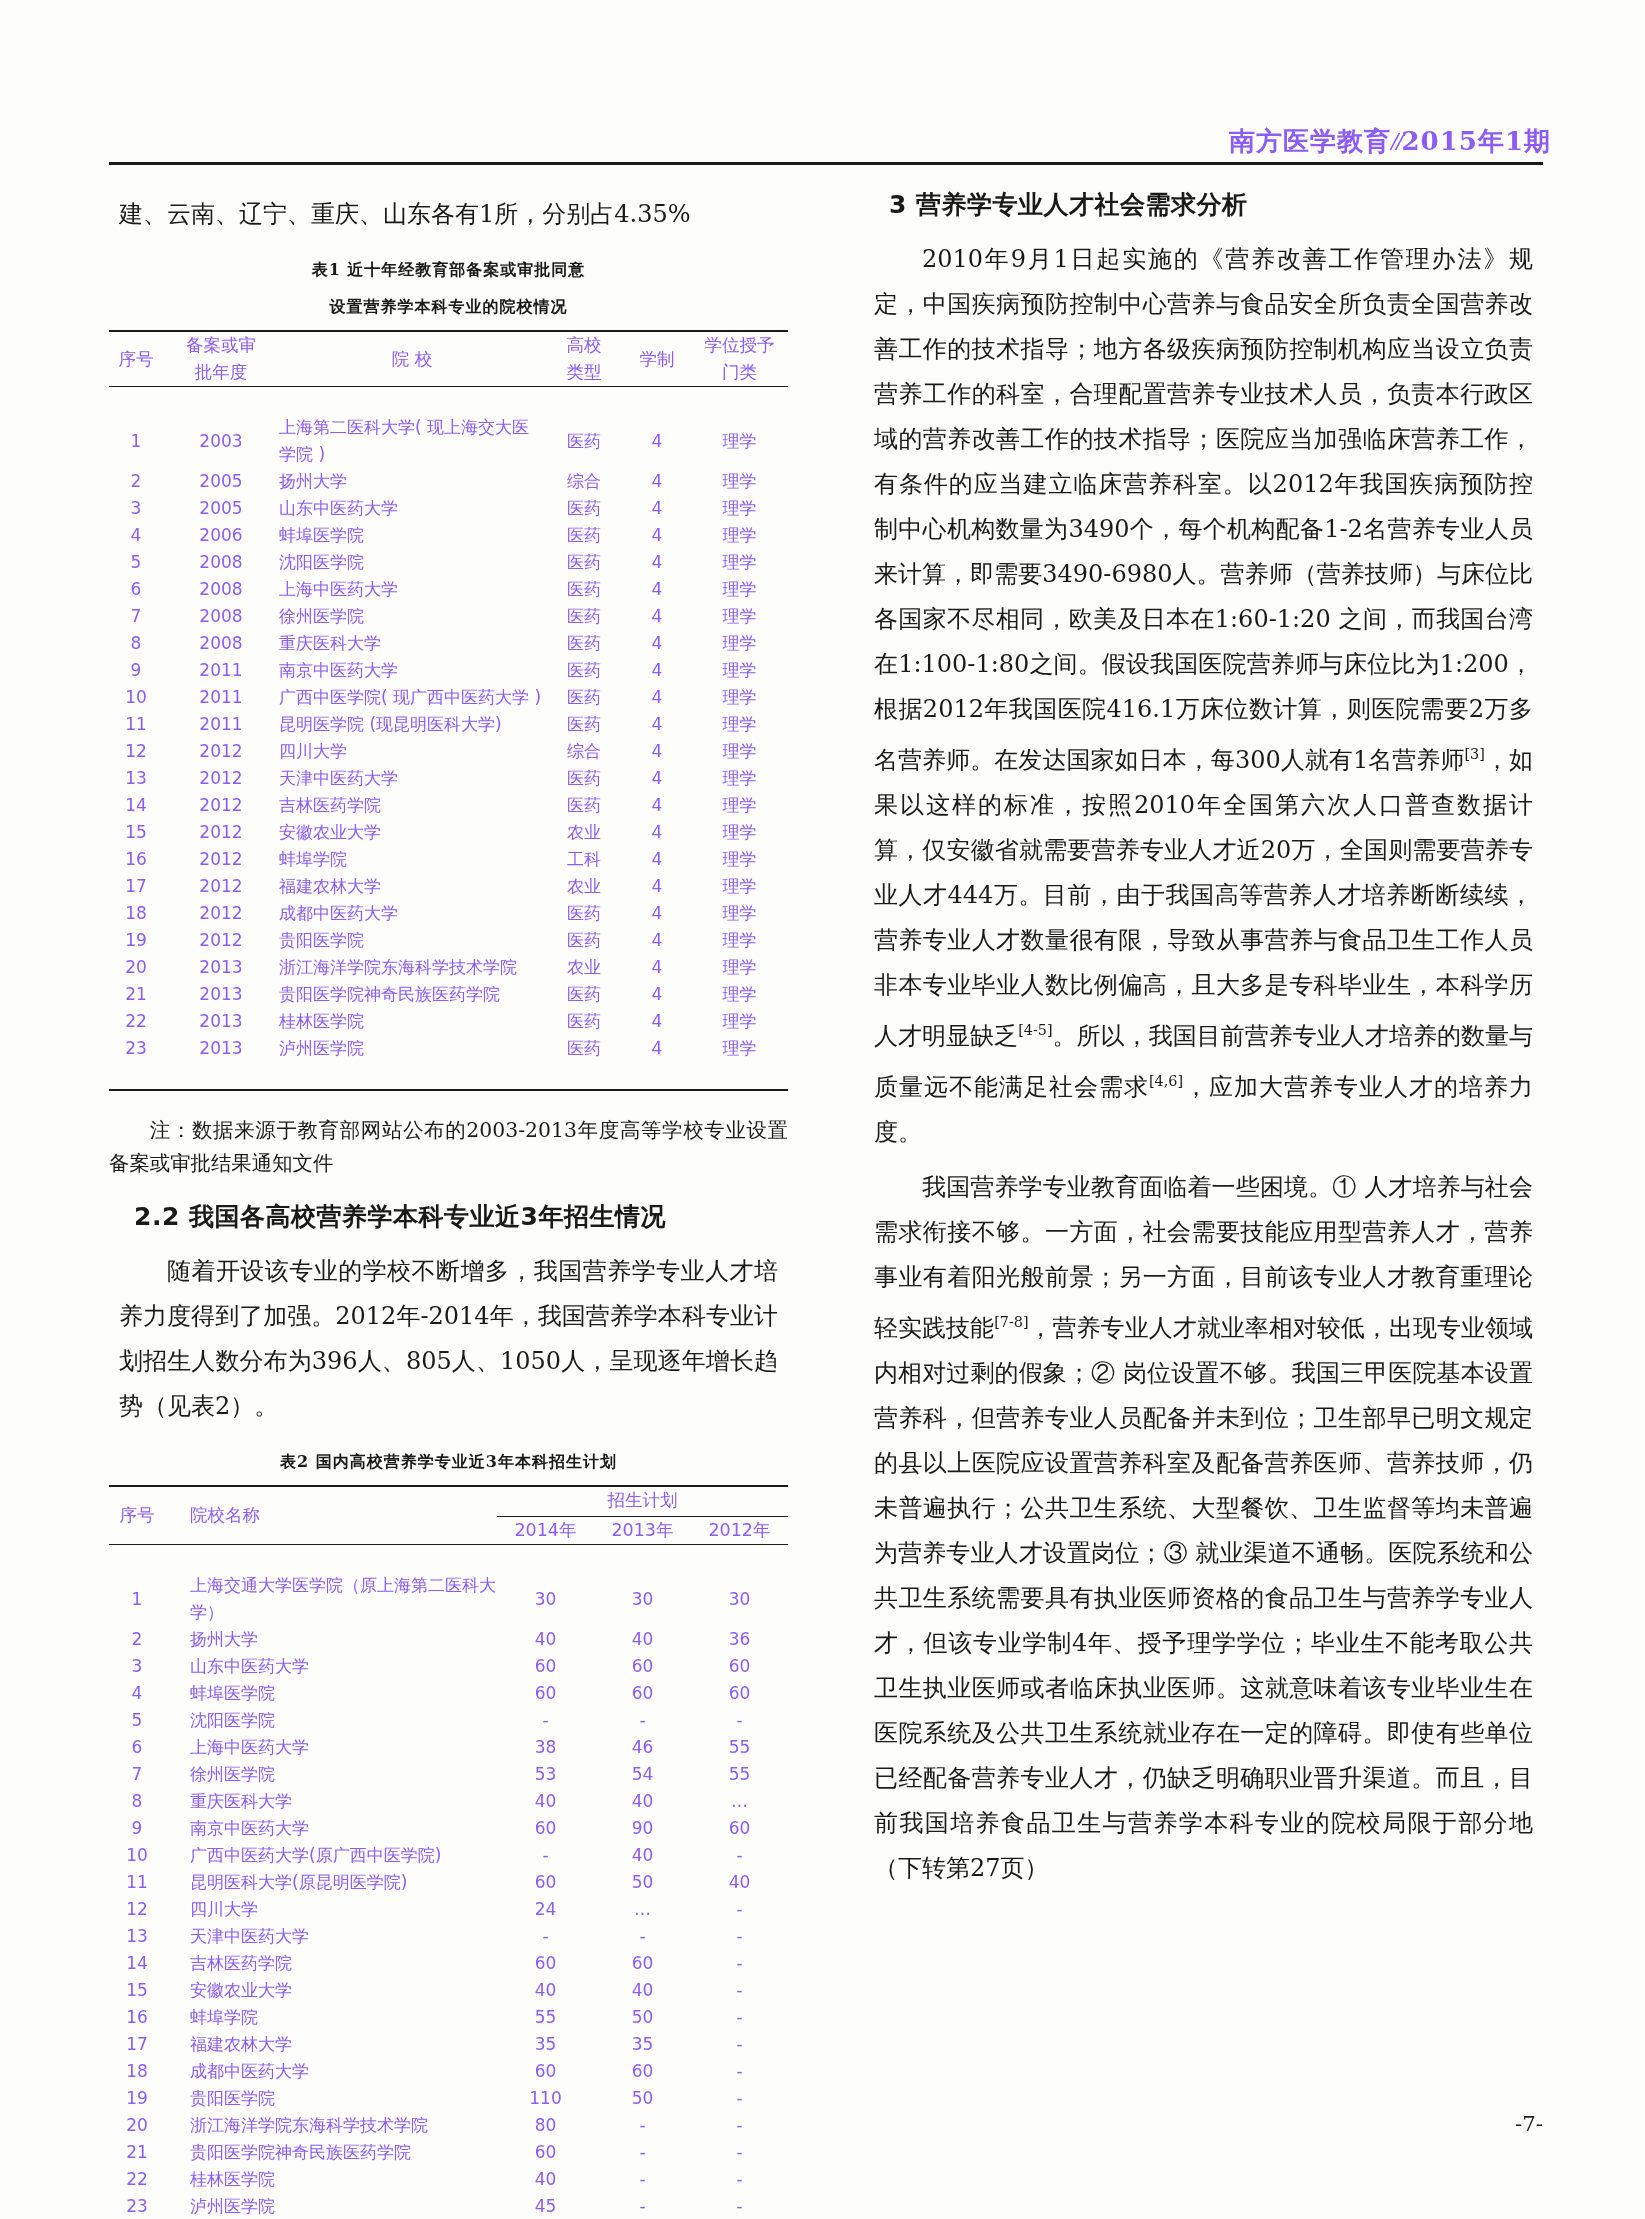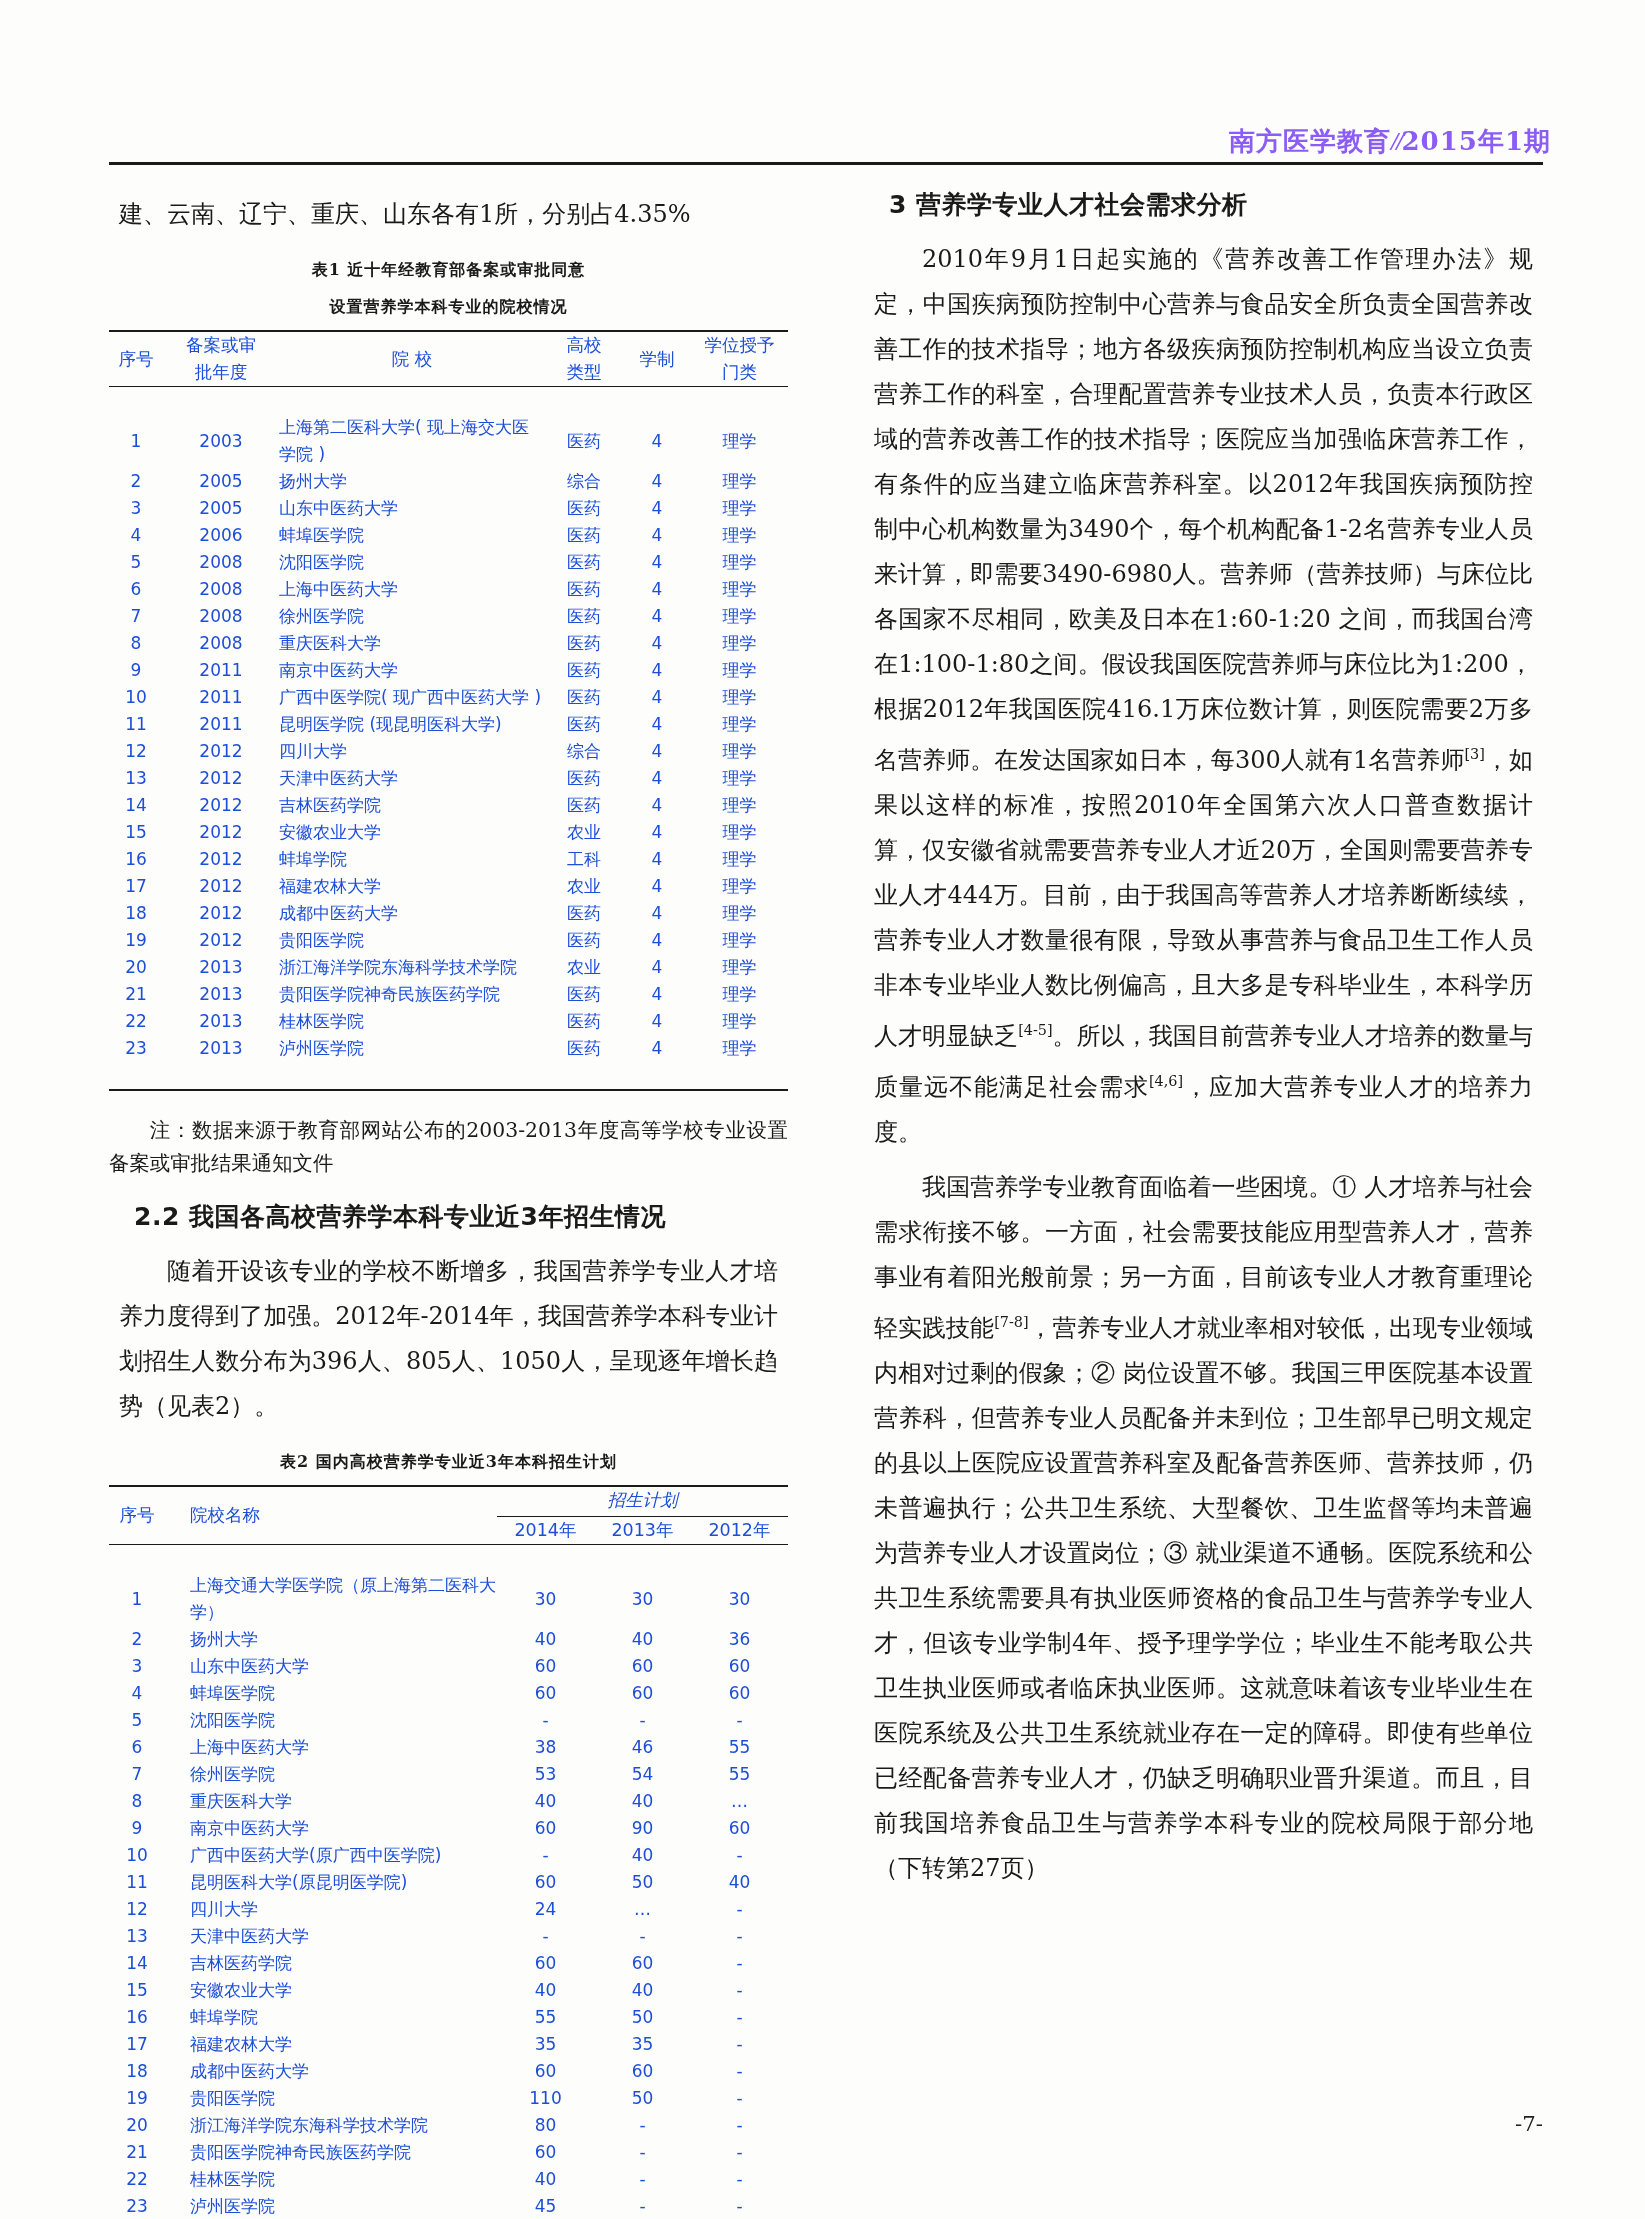--- a/index.html
+++ b/index.html
@@ -98,21 +98,21 @@
     margin-top: 23px;
     text-align: justify;
     font-family: "DejaVu Serif", "Liberation Serif", serif;
   }
   
   table.doc-table {
     border-collapse: collapse;
     width: 100%;
     font-family: "DejaVu Sans", "Liberation Sans", sans-serif;
     font-size: 17px;
-    color: #1d4ed8;
+    color: #8b5cf6;
   }
   table.doc-table td, table.doc-table th {
     padding: 0;
     font-weight: normal;
     line-height: 27px;
     height: 27px;
     vertical-align: middle;
   }
   .rule-top    { border-top: 2.9px solid #1a1a1a; }
   .rule-mid    { border-top: 1.6px solid #1a1a1a; }
@@ -132,21 +132,21 @@
 
   
   .t2 .c-num   { width: 56px;  text-align: center; }
   .t2 .c-name  { text-align: left; padding-left: 25px; }
   .t2 .c-y     { width: 97px; text-align: center; }
   .t2 .grp-head {
     text-align: center;
     font-size: 17.5px;
     padding-bottom: 1.9px;
   }
-  .grp-rule { border-bottom: 1.4px solid #1a1a1a; font-style: italic; }
+  .grp-rule { border-bottom: 1.4px solid #1a1a1a; }
   .spacer-row td { height: 8.7px; }
   .total-row td { padding-top: 1.9px; }
   .total-label { text-align: left; padding-left: 1.9px; font-size: 21px;}
 
   
   .footer {
     position: absolute;
     bottom: 83px;
     left: 0;
     width: 1434px;

